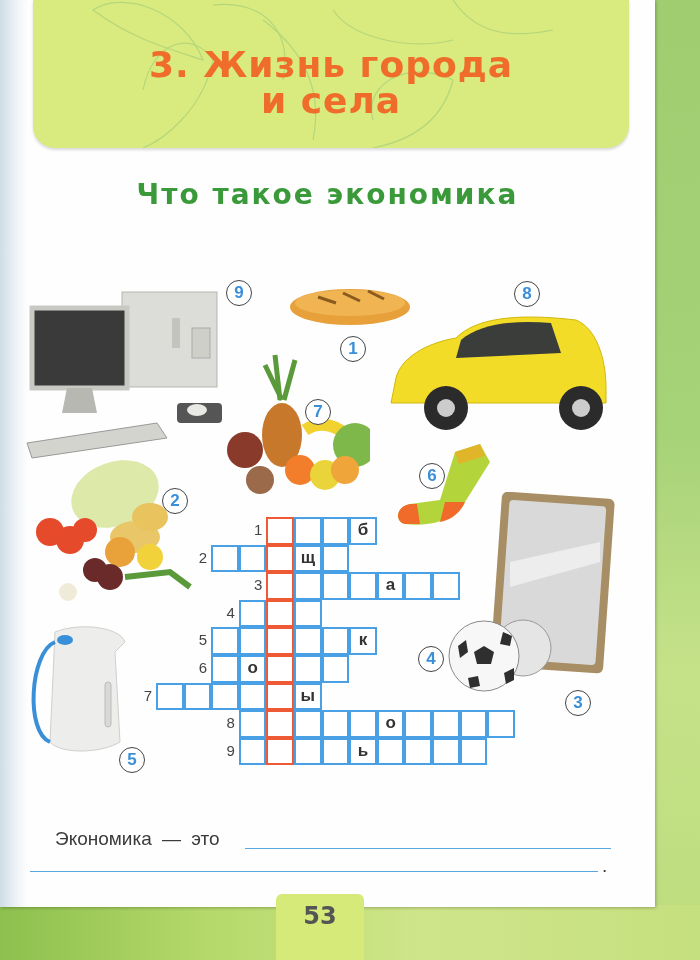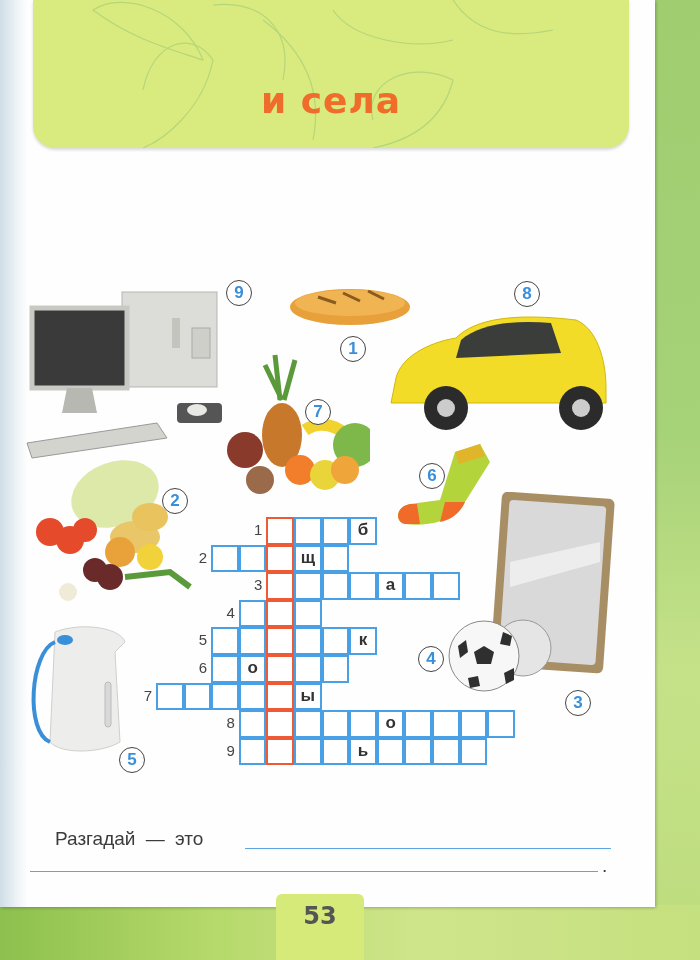--- a/index.html
+++ b/index.html
@@ -91,23 +91,25 @@
       <g fill="none" stroke="#b5d67a" stroke-width="1.2">
         <path d="M60 10 C90 -10 150 10 170 60 C140 50 100 40 60 10Z"></path>
         <path d="M110 90 C120 40 160 30 180 60 C170 110 130 140 110 148"></path>
         <path d="M180 5 C230 0 260 30 250 80"></path>
         <path d="M230 20 C270 50 290 90 280 140"></path>
         <path d="M300 10 C320 40 380 50 420 40"></path>
         <path d="M340 120 C330 80 380 60 420 80 C410 120 380 140 340 148"></path>
         <path d="M420 0 C440 30 470 40 520 30"></path>
       </g>
     </svg>
+    <div class="header-title ht1">3. Жизнь города</div>
     <div class="header-title ht2">и села</div>
   </div>
 
+  <div class="section-title">Что такое экономика</div>
 
 
   <svg class="pic" style="left:22px;top:288px" width="200" height="175">
     <rect x="100" y="4" width="95" height="95" fill="#dcdcd8" stroke="#b5b5b0"></rect>
     <rect x="150" y="30" width="8" height="30" fill="#c4c4bf"></rect>
     <rect x="170" y="40" width="18" height="30" fill="#cfcfca" stroke="#aaa"></rect>
     <rect x="10" y="20" width="95" height="80" fill="#3a3a3a" stroke="#c9c9c4" stroke-width="5"></rect>
     <path d="M45 100 L70 100 L75 125 L40 125 Z" fill="#b8b8b3"></path>
     <rect x="155" y="115" width="45" height="20" rx="4" fill="#555"></rect>
     <ellipse cx="175" cy="122" rx="10" ry="6" fill="#e8e8e4"></ellipse>
@@ -255,19 +257,19 @@
       <div class="cw-cell key" style="left: 266.4px; top: 737.8px;"></div>
       <div class="cw-cell" style="left: 294px; top: 737.8px;"></div>
       <div class="cw-cell" style="left: 321.6px; top: 737.8px;"></div>
       <div class="cw-cell" style="left: 349.2px; top: 737.8px;">ь</div>
       <div class="cw-cell" style="left: 376.8px; top: 737.8px;"></div>
       <div class="cw-cell" style="left: 404.4px; top: 737.8px;"></div>
       <div class="cw-cell" style="left: 432px; top: 737.8px;"></div>
       <div class="cw-cell" style="left: 459.6px; top: 737.8px;"></div>
     </div>
 
-  <div class="def-text" style="left:55px;top:828px">Разгадай — это</div>
+  <div class="def-text" style="left:55px;top:828px">Экономика — это</div>
   <div class="line" style="left:245px;top:848px;width:366px"></div>
   <div class="line" style="left:30px;top:871px;width:568px"></div>
   <div class="def-text" style="left:602px;top:855px">.</div>
 </div>
 
 <div class="page-tab">53</div>
 
 </body></html>

